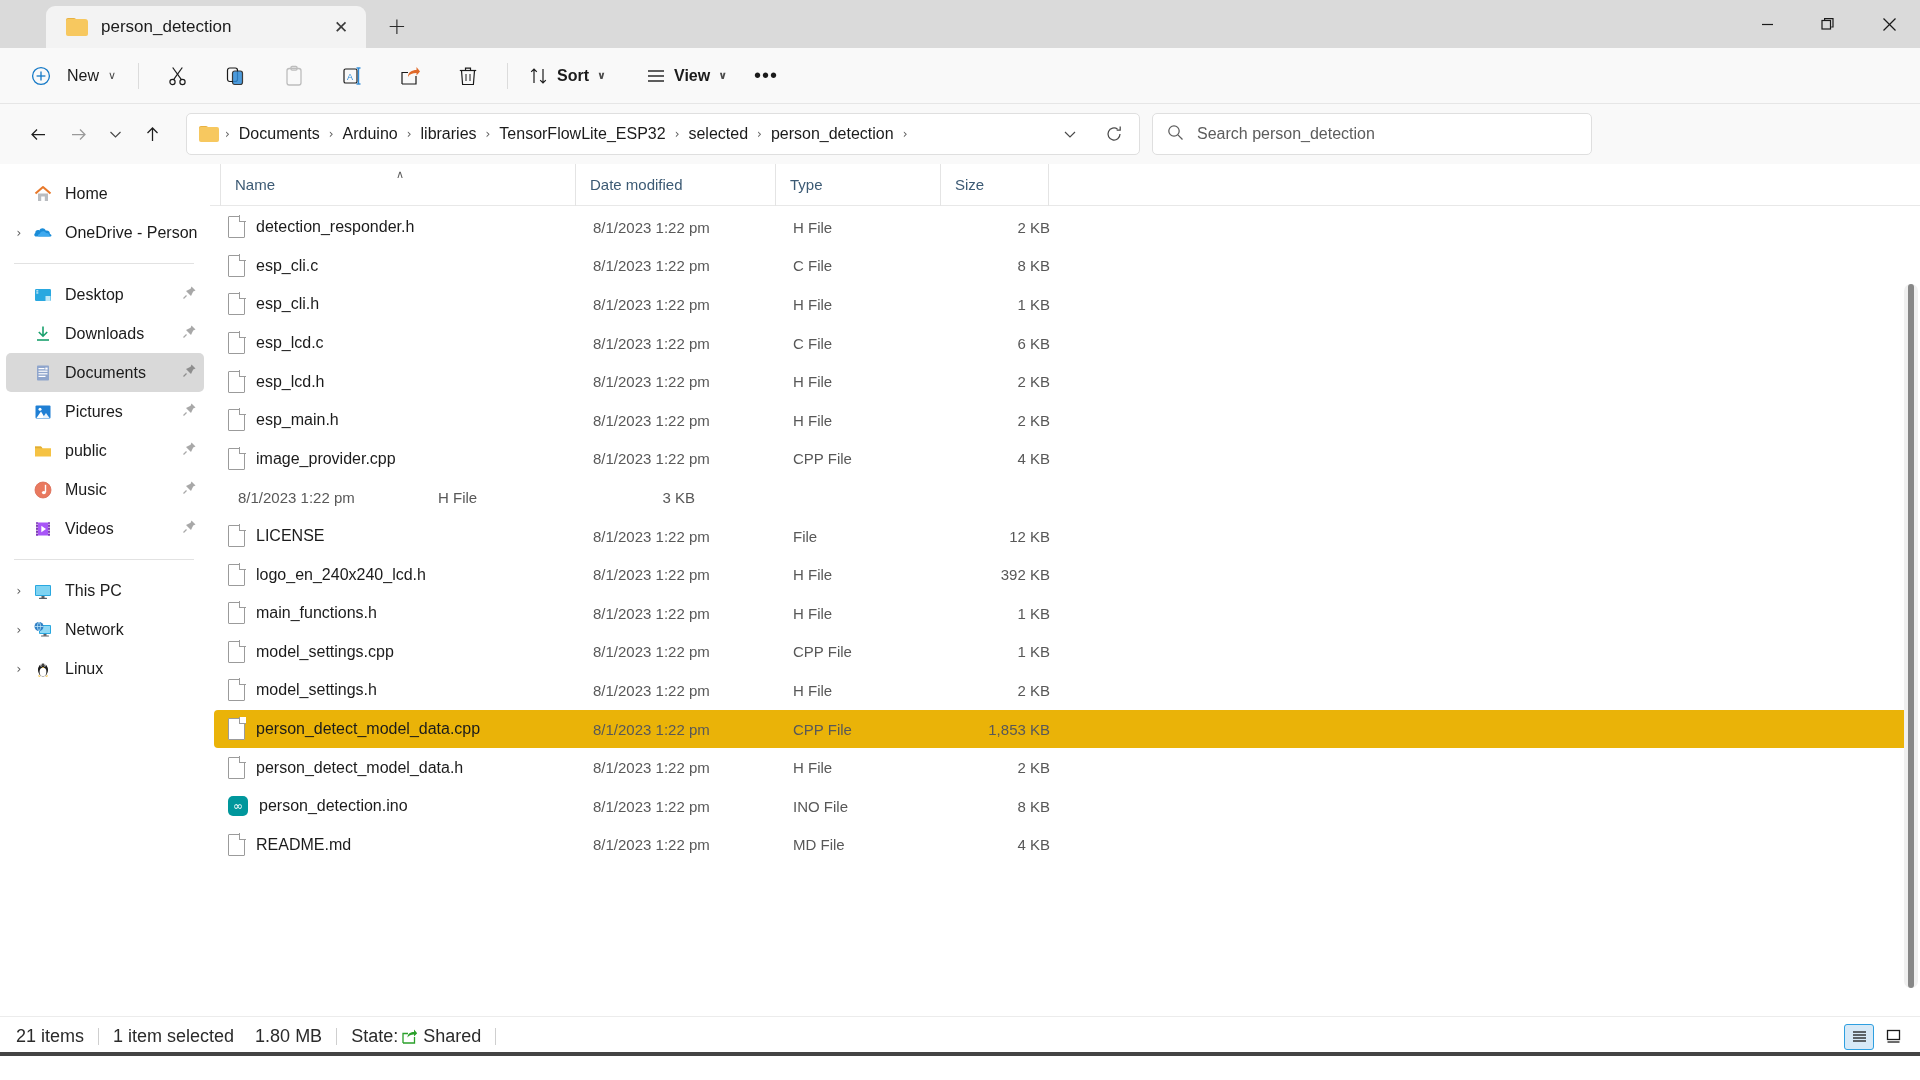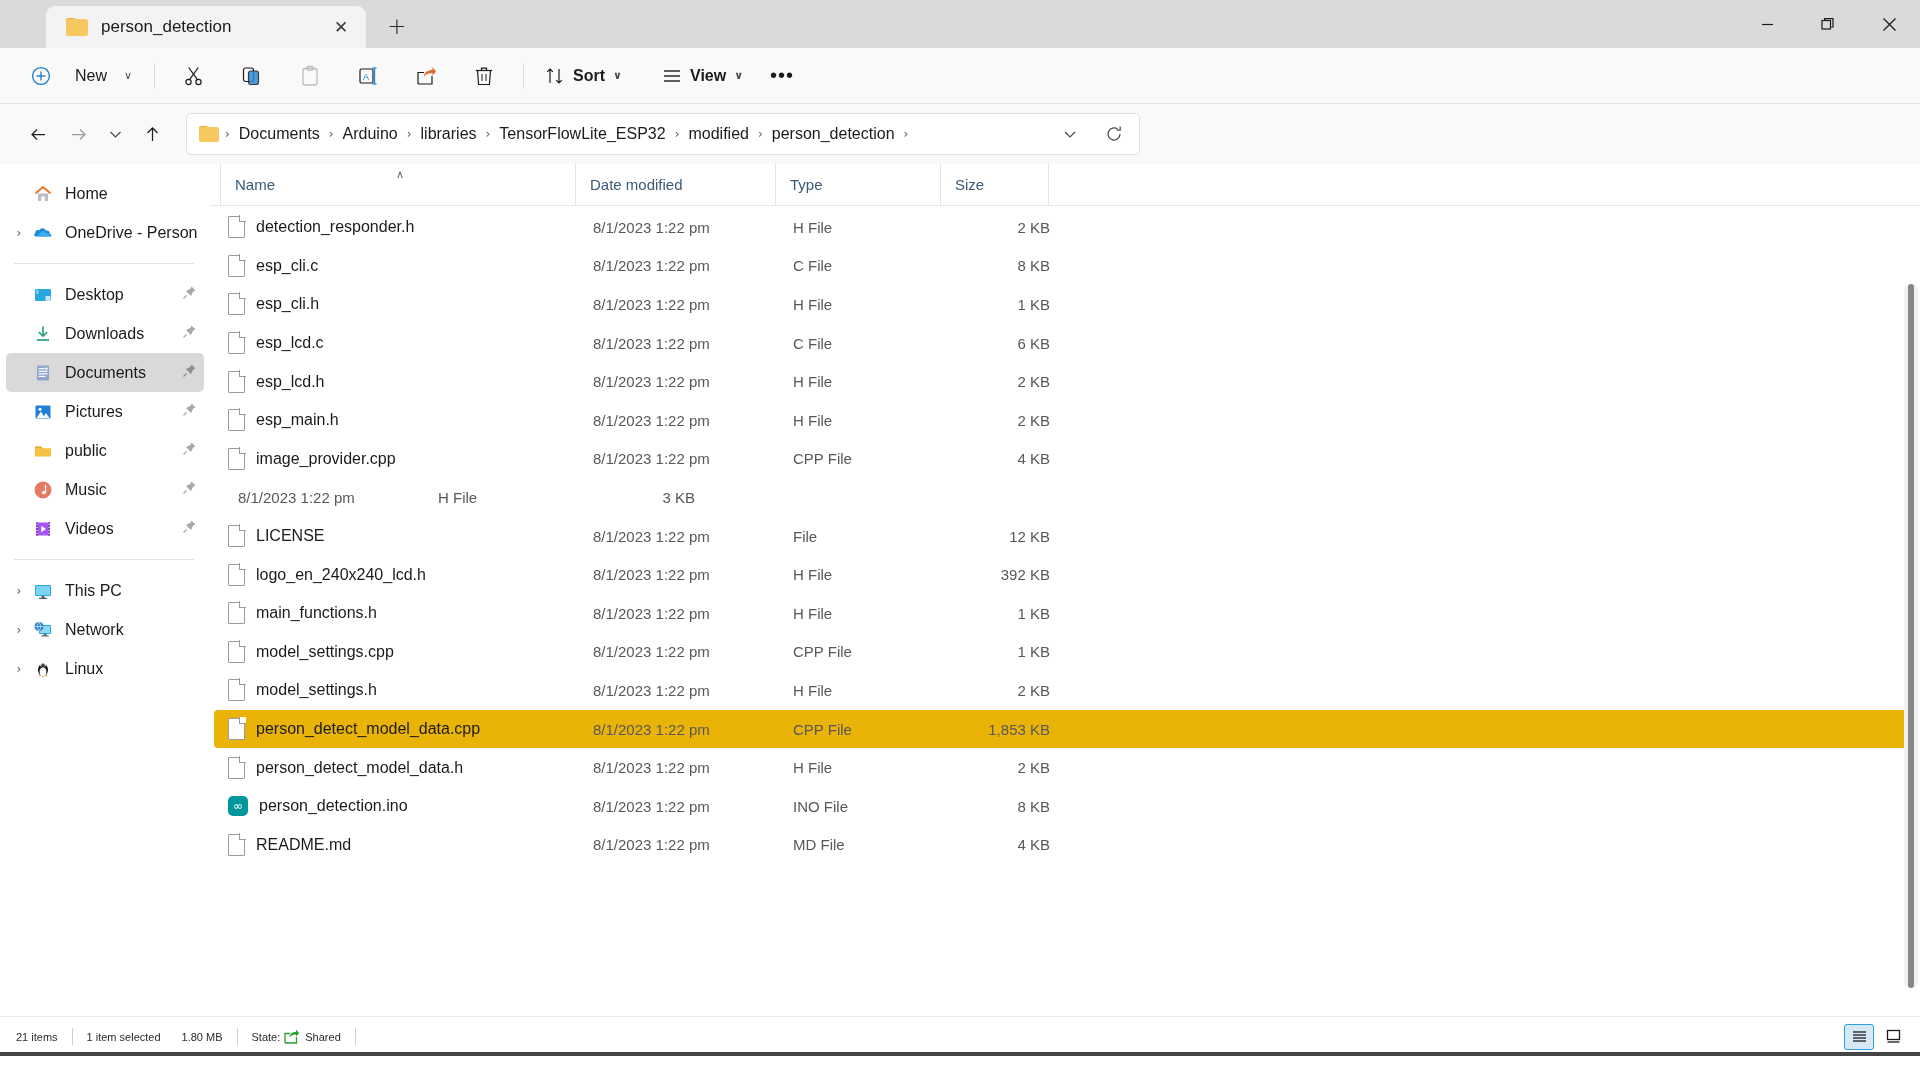--- a/index.html
+++ b/index.html
@@ -76,21 +76,21 @@
   
   .cmdbar {
     height: 56px;
     background: #f9f9f9;
     display: flex;
     align-items: center;
     padding-left: 18px;
     border-bottom: 1px solid #e6e6e6;
   }
   .cmd-new {
-    display: flex; align-items: center; gap: 17px;
+    display: flex; align-items: center; gap: 9px;
     height: 38px; padding: 0 12px 0 6px; border-radius: 5px; justify-content: center;
   }
   .cmd-new .label { font-size: 16px; color: #1b1b1b; }
   .cmd-btn {
     width: 42px; height: 38px;
     display: flex; align-items: center; justify-content: center;
     border-radius: 5px; margin: 0 8px;
   }
   .cmd-sep { width: 1px; height: 26px; background: #dcdcdc; margin: 0 10px; }
   .cmd-text-btn {
@@ -291,21 +291,21 @@
   
   .statusbar {
     height: 40px;
     background: #ffffff;
     display: flex;
     align-items: center;
     padding: 0 10px 0 16px;
     border-top: 1px solid #ececec;
     position: relative;
   }
-  .st-text { font-size: 11px; color: #2b2b2b; white-space: nowrap; }
+  .st-text { font-size: 18px; color: #2b2b2b; white-space: nowrap; }
   .st-sep { width: 1px; height: 17px; background: #cfcfcf; margin: 0 14px; }
   .st-right { position: absolute; right: 12px; display: flex; gap: 4px; align-items: center; }
   .viewbtn {
     width: 30px; height: 26px;
     display: flex; align-items: center; justify-content: center;
     border-radius: 3px;
   }
   .viewbtn.active { background: #d7e9f7; border: 1px solid #2e9fe0; }
   .share-ico { width: 17px; height: 17px; margin: 0 5px 0 3px; flex: none; }
   .taskbar-strip {
@@ -467,40 +467,49 @@
     <div class="crumbs">
       <span class="crumb-sep">›</span>
       <span class="crumb">Documents</span>
       <span class="crumb-sep">›</span>
       <span class="crumb">Arduino</span>
       <span class="crumb-sep">›</span>
       <span class="crumb">libraries</span>
       <span class="crumb-sep">›</span>
       <span class="crumb">TensorFlowLite_ESP32</span>
       <span class="crumb-sep">›</span>
-      <span class="crumb">modified</span>
+      <span class="crumb">selected</span>
       <span class="crumb-sep">›</span>
       <span class="crumb">person_detection</span>
       <span class="crumb-sep">›</span>
     </div>
     <div class="addr-right">
       <div class="addr-icon">
         <svg width="16" height="16" viewBox="0 0 16 16">
           <path d="M3 6 L8 11 L13 6" fill="none" stroke="#4a4a4a" stroke-width="1.2"></path>
         </svg>
       </div>
       <div class="addr-icon" style="margin-left:6px;margin-right:4px">
         <svg width="18" height="18" viewBox="0 0 18 18">
           <path d="M15 9 A6 6 0 1 1 12.6 4.2" fill="none" stroke="#4a4a4a" stroke-width="1.25"></path>
           <path d="M15.2 1.6 V5.1 H11.7" fill="none" stroke="#4a4a4a" stroke-width="1.25"></path>
         </svg>
       </div>
     </div>
   </div>
 
+  <div class="searchbox">
+    <span>
+      <svg width="17" height="17" viewBox="0 0 17 17">
+        <circle cx="7" cy="7" r="5.2" fill="none" stroke="#5c5c5c" stroke-width="1.25"></circle>
+        <line x1="10.9" y1="10.9" x2="15.5" y2="15.5" stroke="#5c5c5c" stroke-width="1.25"></line>
+      </svg>
+    </span>
+    <span class="ph">Search person_detection</span>
+  </div>
 </div>
 
 <div class="main">
 
   <div class="sidebar">
 
     <div class="nav-item">
       <span class="nav-exp"></span>
       <span class="nav-ico">
         <svg width="20" height="20" viewBox="0 0 20 20">

